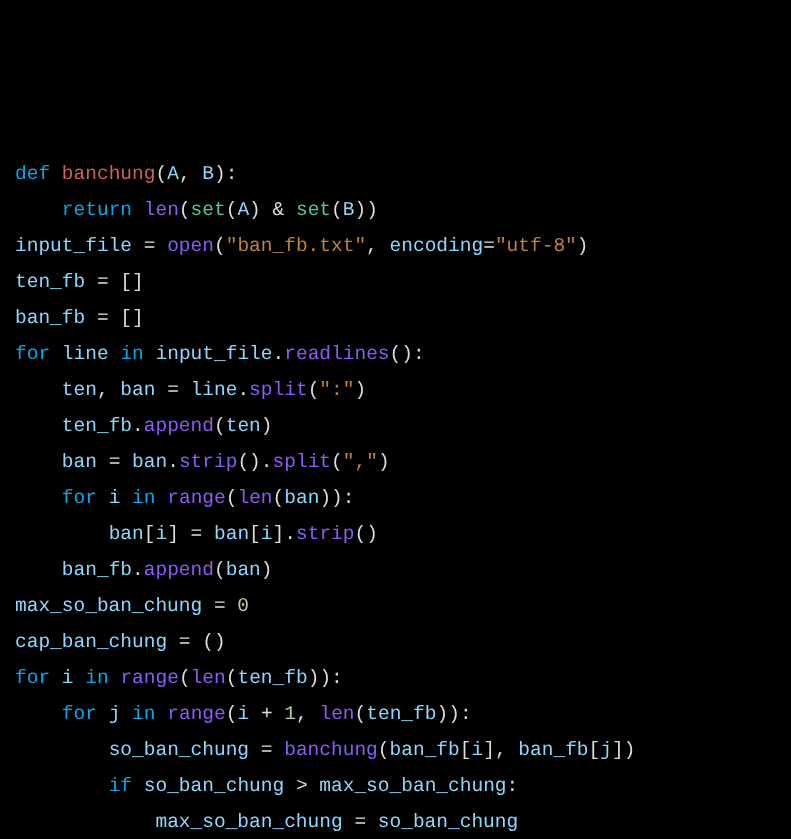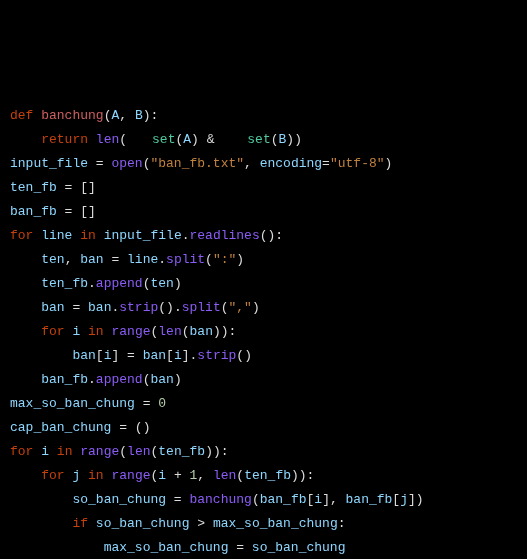--- a/index.html
+++ b/index.html
@@ -9,23 +9,23 @@
     font-size: 13px;
     line-height: 24px;
     padding: 8px 10px;
     color: #dcdcdc;
     width: 527px;
     height: 559px;
     overflow: hidden;
     white-space: pre;
   }
   .line { display: block; }
-  .kw-orange { color: #c2410c; margin-top: 24px; }
+  .kw-orange { color: #0ea5e9; margin-top: 24px; }
   .fn-yellow { color: #8b5cf6; }
-  .fn-green  { color: #4ec9a0; margin-left: 25px; }
+  .fn-green  { color: #4ec9a0; }
   .fn-red    { color: #ce5f5f; }
   .str       { color: #c0813e; }
   .num       { color: #b5cea8; }
   .ident     { color: #dcdcdc; }
   .var-teal  { color: #8fd7ff; }
   .paren     { color: #dcdcdc; }
   .op        { color: #dcdcdc; }
 </style>
 </head>
 <body>

